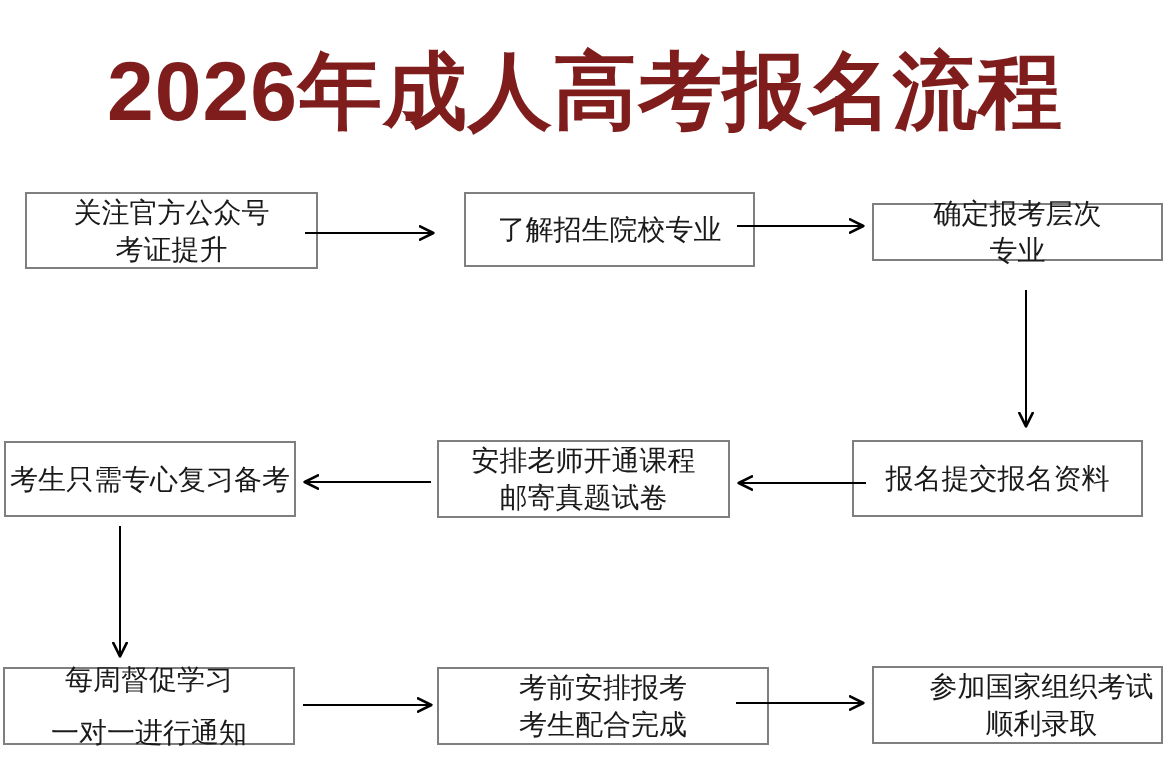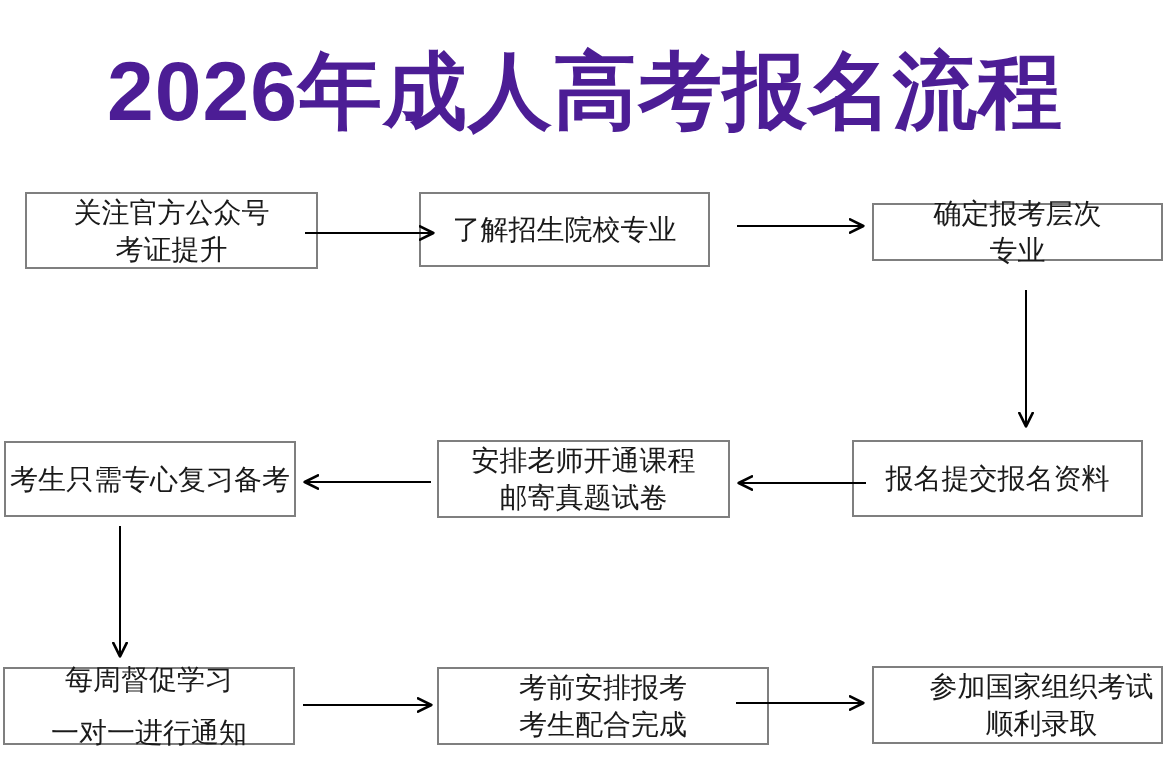--- a/index.html
+++ b/index.html
@@ -19,42 +19,42 @@
     position: absolute;
     left: 0;
     right: 0;
     top: 36px;
     height: 110px;
     line-height: 110px;
     text-align: center;
     font-size: 84px;
     font-weight: 900;
     letter-spacing: 1px;
-    color: #4c1d95;
+    color: #7f1d1d;
     white-space: nowrap;
   }
   .node {
     position: absolute;
     box-sizing: border-box;
     border: 2px solid #7f7f7f;
     background: #ffffff;
     display: flex;
     flex-direction: column;
     align-items: center;
     justify-content: center;
     text-align: center;
     color: #1a1a1a;
     font-size: 28px;
     font-weight: 400;
     line-height: 37px;
   }
   .node .line { display: block; white-space: nowrap; }
   
   .n1 { left: 8px;   top: 192px; width: 293px; height: 77px; margin-left: 17px; }
-  .n2 { left: 419px; top: 192px; width: 291px; height: 75px; align-items: center; }
+  .n2 { left: 464px; top: 192px; width: 291px; height: 75px; align-items: center; }
   .n3 { left: 872px; top: 187px; width: 291px; height: 58px; margin-top: 16px; }
   
   .n4 { left: 4px;   top: 441px; width: 292px; height: 76px; }
   .n5 { left: 437px; top: 440px; width: 293px; height: 78px; }
   .n6 { left: 852px; top: 440px; width: 291px; height: 77px; }
   
   .n7 { left: 3px;   top: 667px; width: 292px; height: 78px; gap: 16px; }
   .n8 { left: 437px; top: 667px; width: 332px; height: 78px; }
   .n9 { left: 872px; top: 666px; width: 291px; height: 78px; padding-left: 48px; }
   .arrows {

